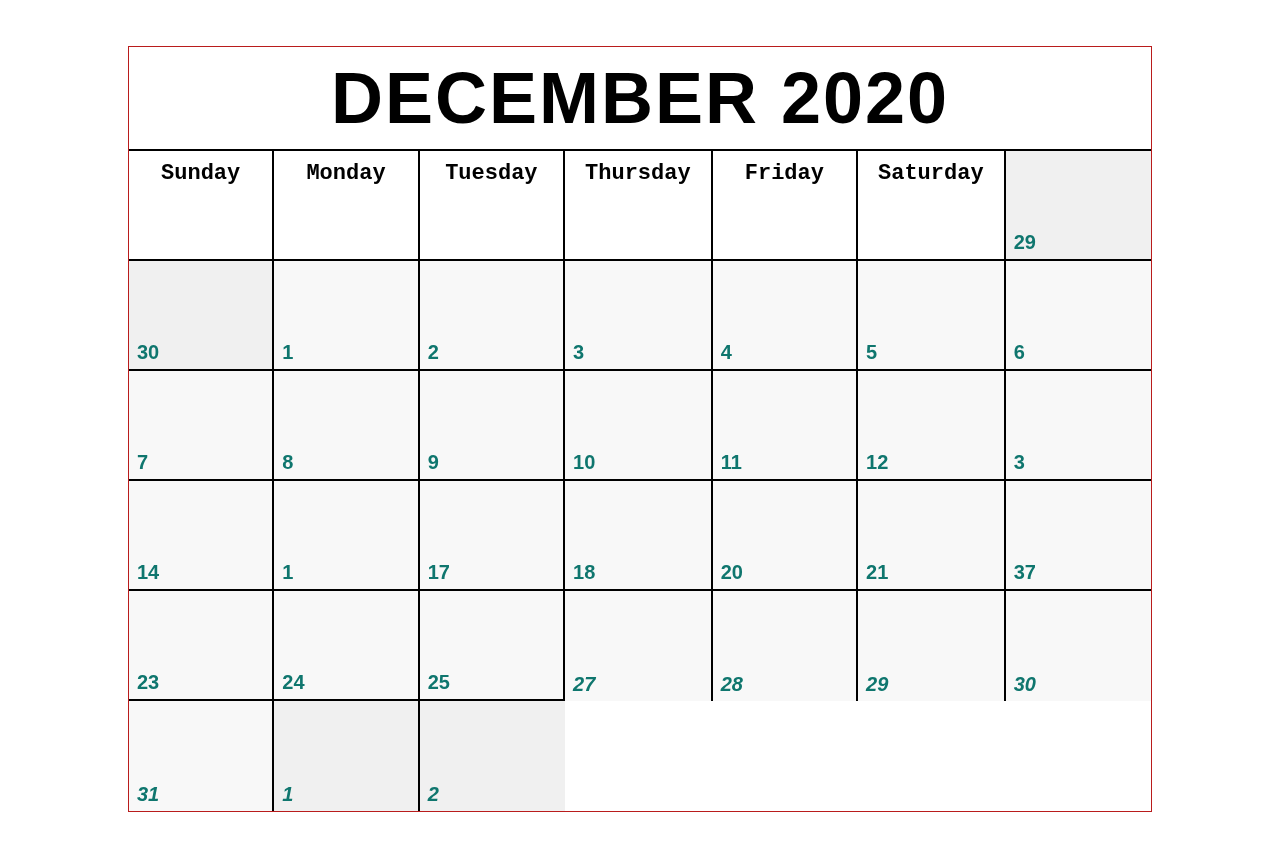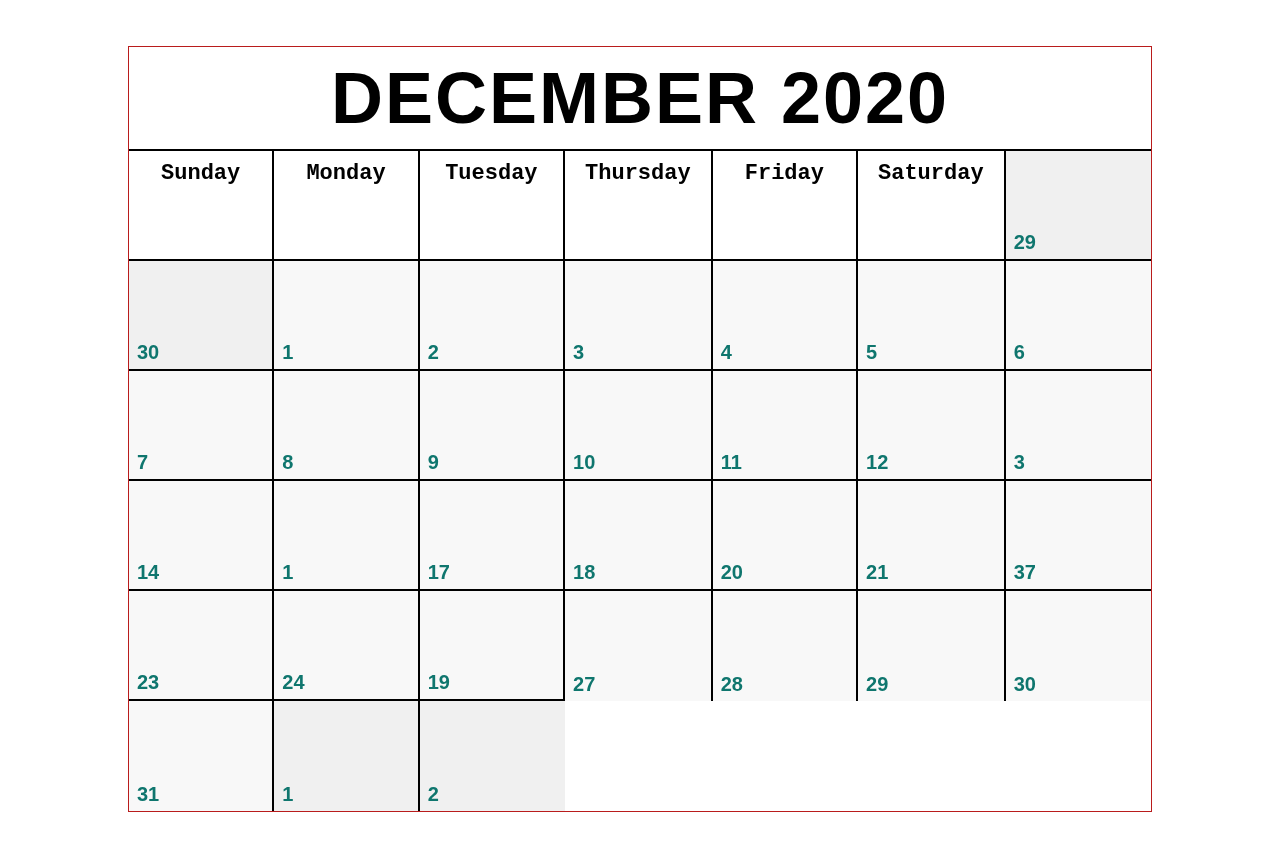--- a/index.html
+++ b/index.html
@@ -65,20 +65,21 @@
       justify-content: flex-end;
     }
 
     .day-cell:last-child,
     .day-cell:nth-child(7n) {
       border-right: none;
     }
 
     .day-cell.last-row {
       border-bottom: none;
+      font-style: italic;
     }
 
     .day-number {
       font-size: 20px;
       font-weight: bold;
       color: #0f766e;
     }
 
     .day-cell.outside-month {
       background: #f0f0f0;
@@ -167,21 +168,21 @@
       <div class="day-cell current-month">
         <span class="day-number">37</span>
       </div>
       <div class="day-cell current-month">
         <span class="day-number">23</span>
       </div>
       <div class="day-cell current-month">
         <span class="day-number">24</span>
       </div>
       <div class="day-cell current-month">
-        <span class="day-number">19</span>
+        <span class="day-number">25</span>
       </div>
       <div class="day-cell last-row current-month">
         <span class="day-number">27</span>
       </div>
       <div class="day-cell last-row current-month">
         <span class="day-number">28</span>
       </div>
       <div class="day-cell last-row current-month">
         <span class="day-number">29</span>
       </div>

